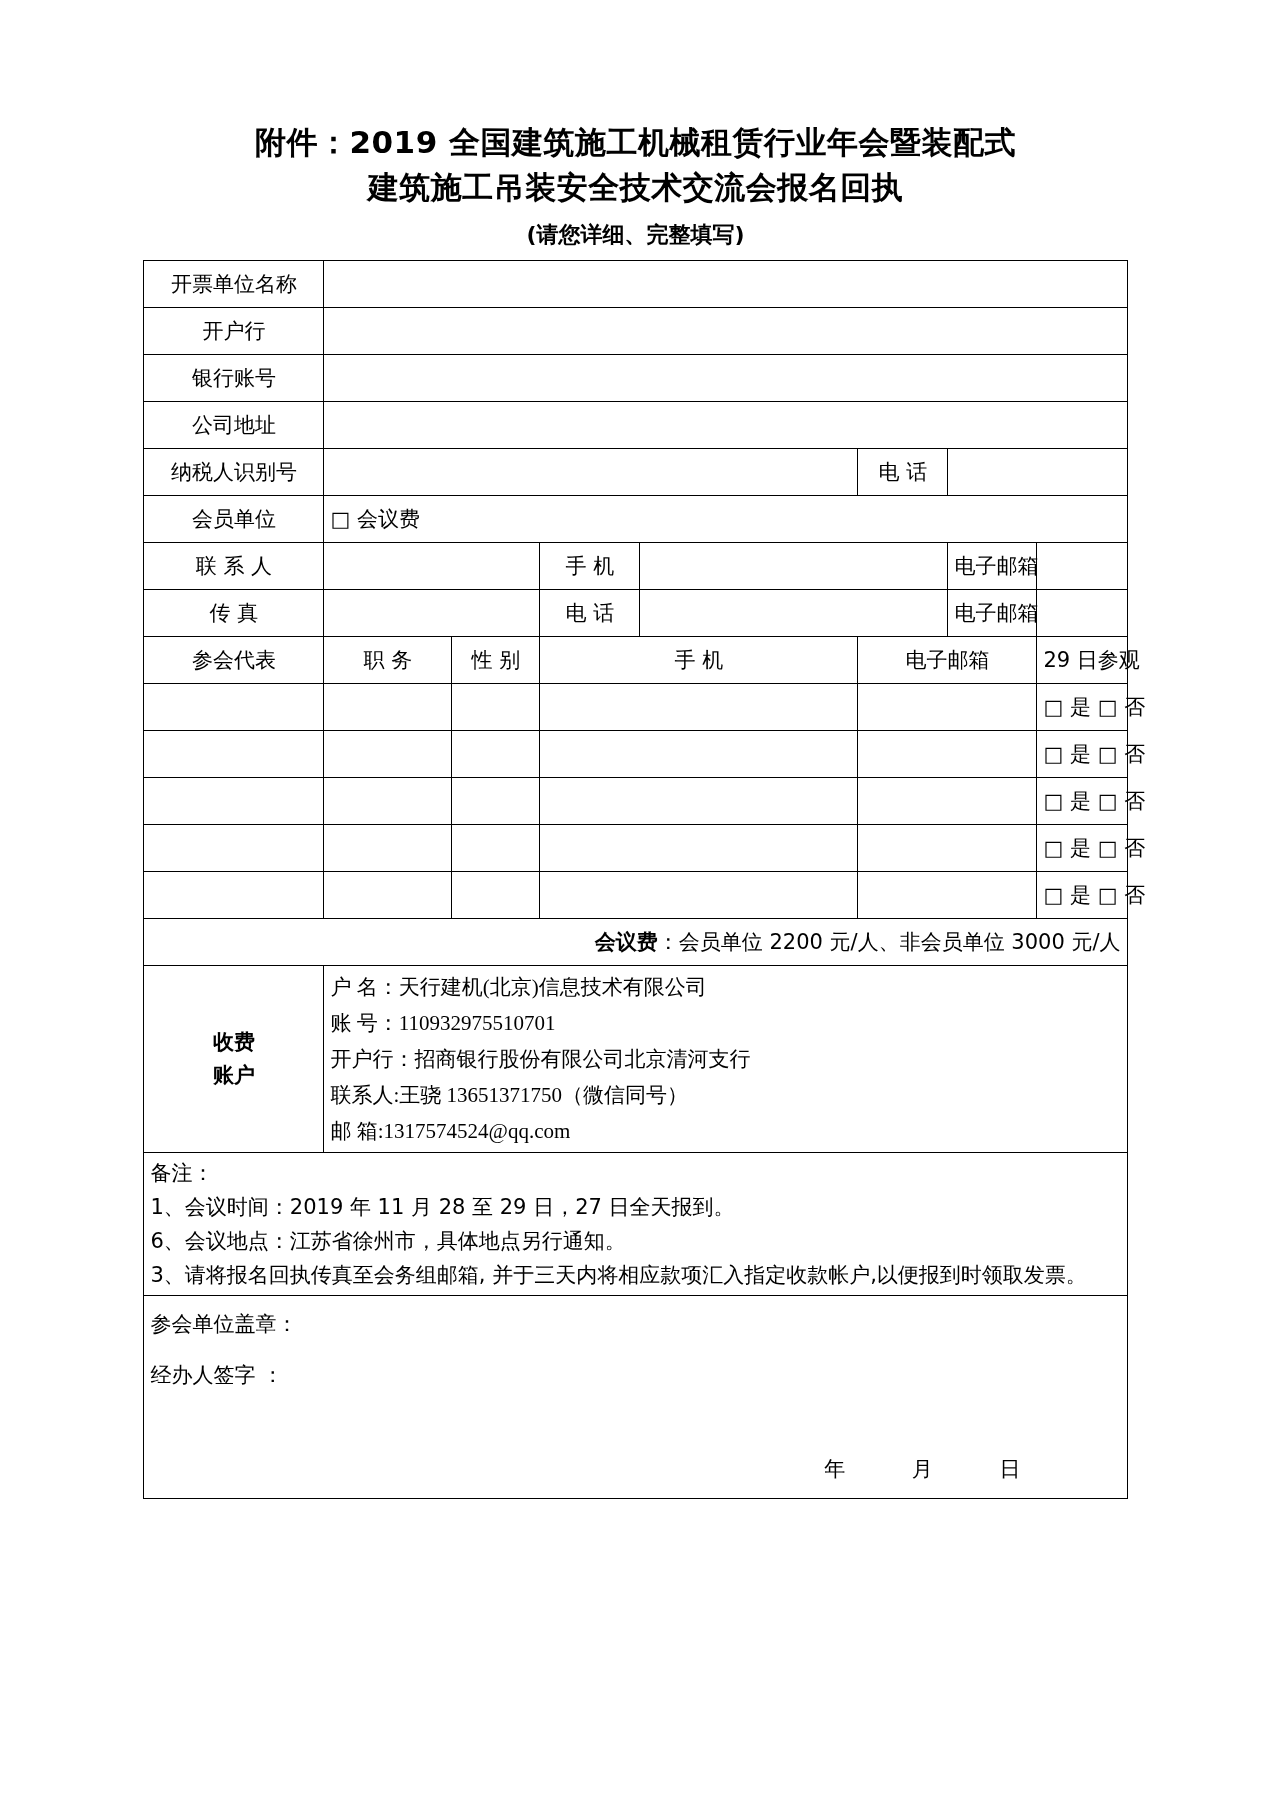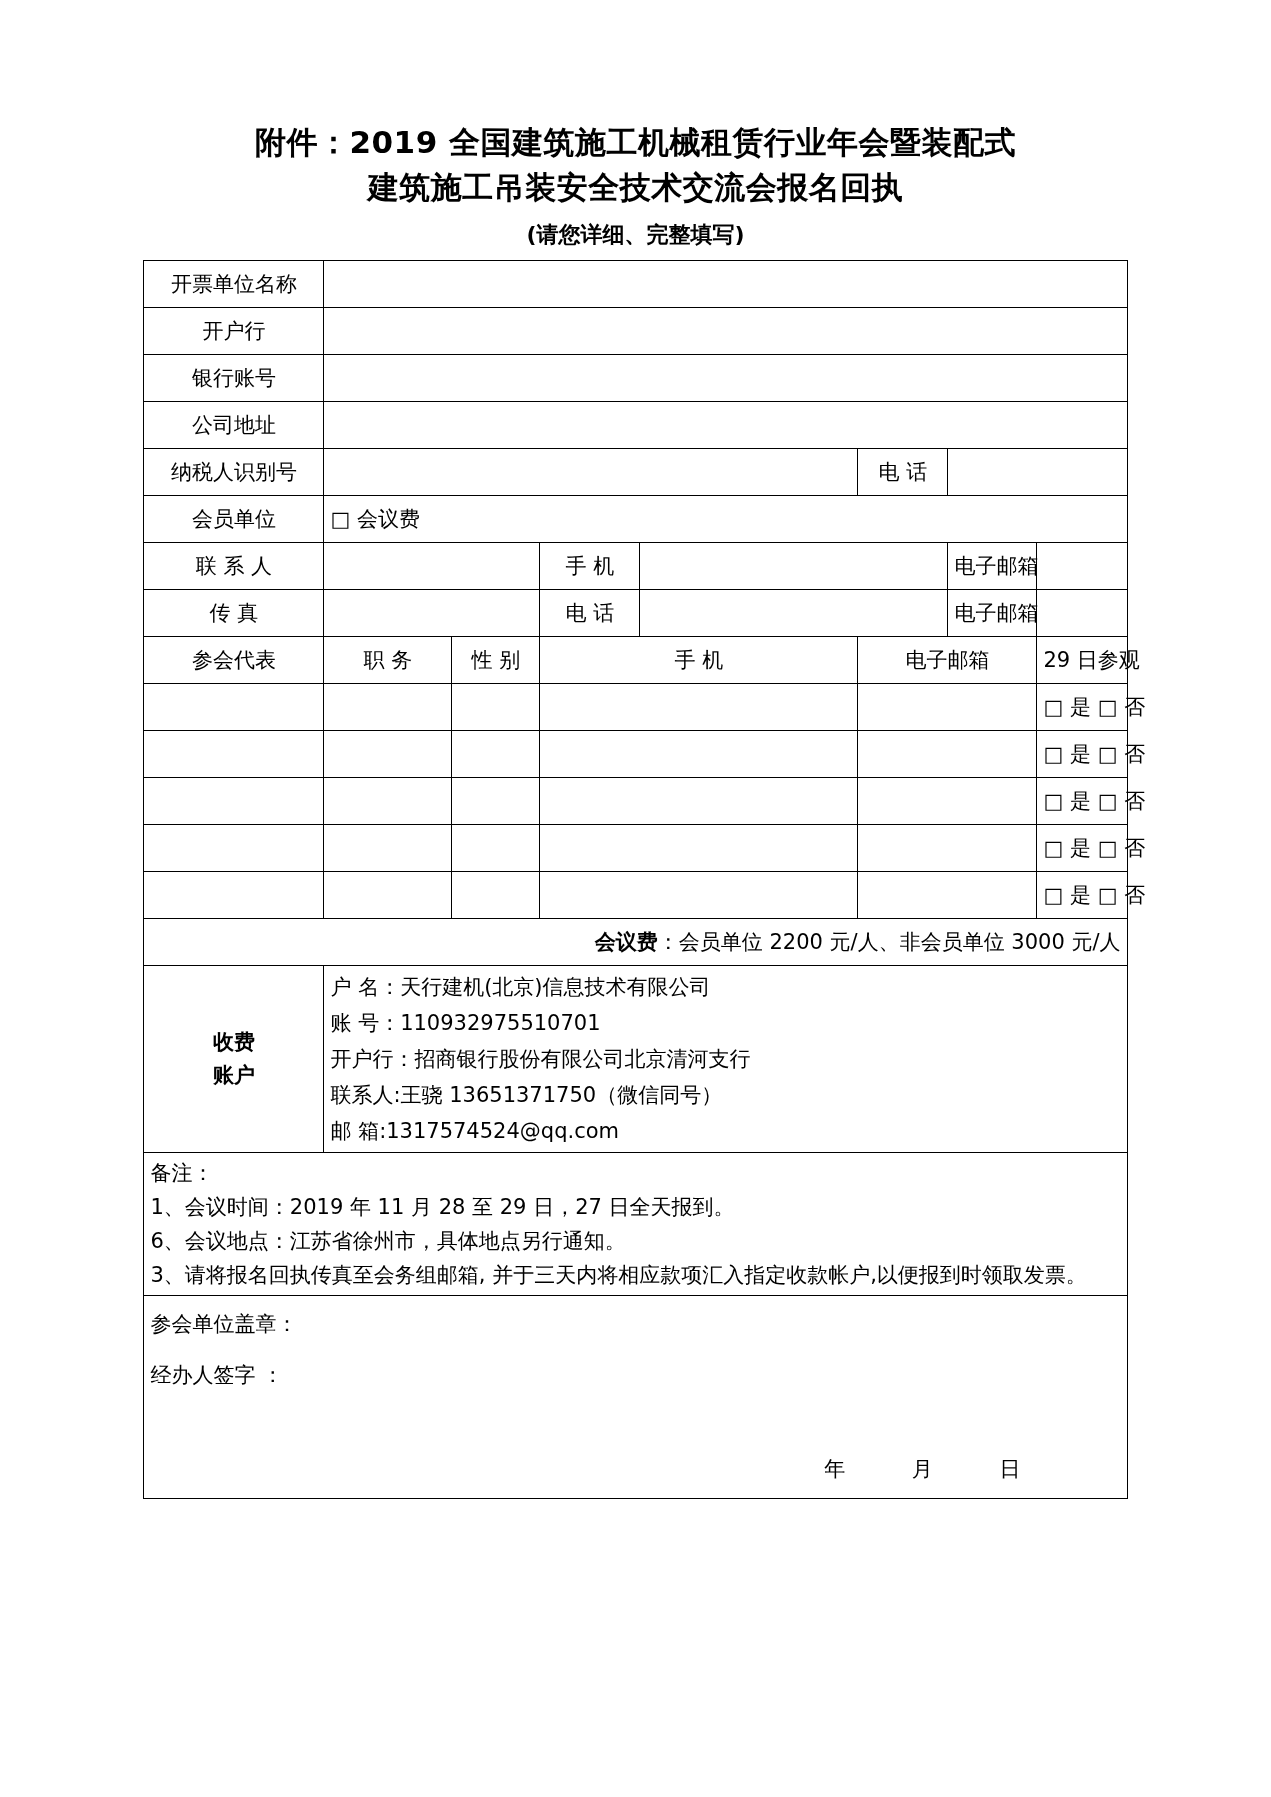--- a/index.html
+++ b/index.html
@@ -80,20 +80,21 @@
     font-weight: bold;
     font-size: 21px;
     line-height: 1.6;
     width: 80px;
   }
   .acct-body {
     text-align: left;
     font-size: 21px;
     line-height: 1.72;
     padding: 8px 12px;
+    font-family: Liberation Serif, serif;
   }
   .acct-body div { white-space: nowrap; }
   .total {
     font-size: 21px;
     text-align: left;
     padding: 10px 12px;
     letter-spacing: 1px;
     white-space: nowrap;
   }
   .remark {

